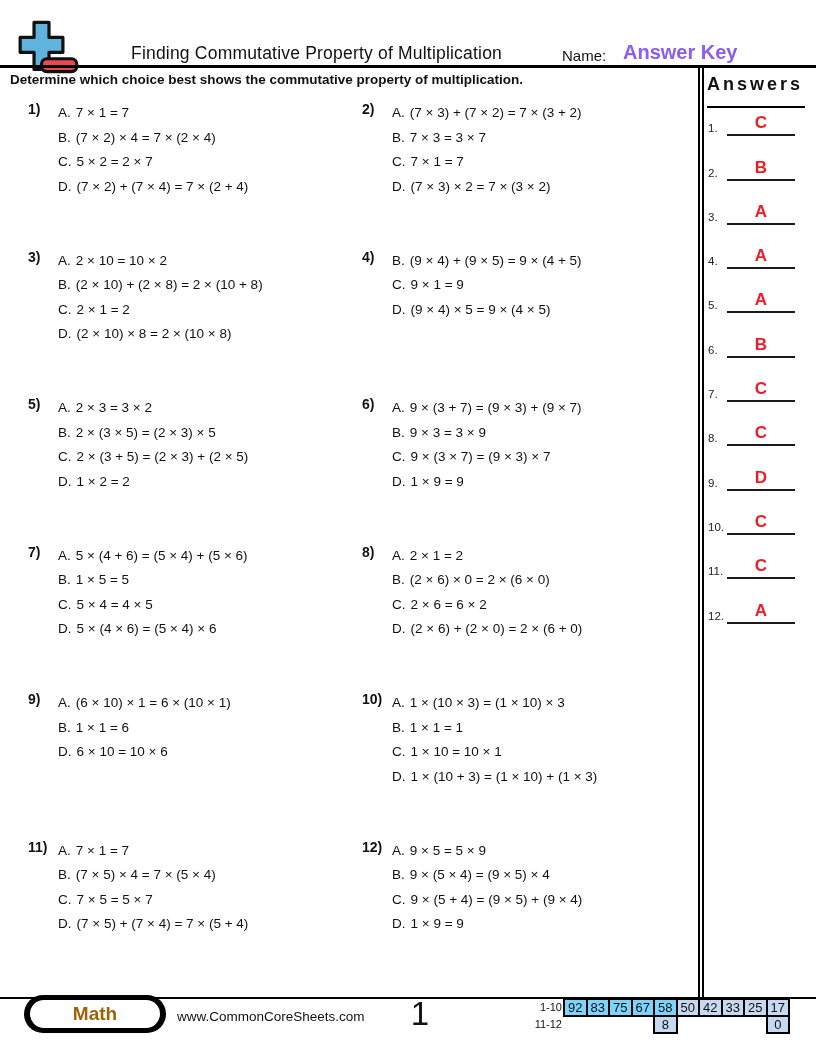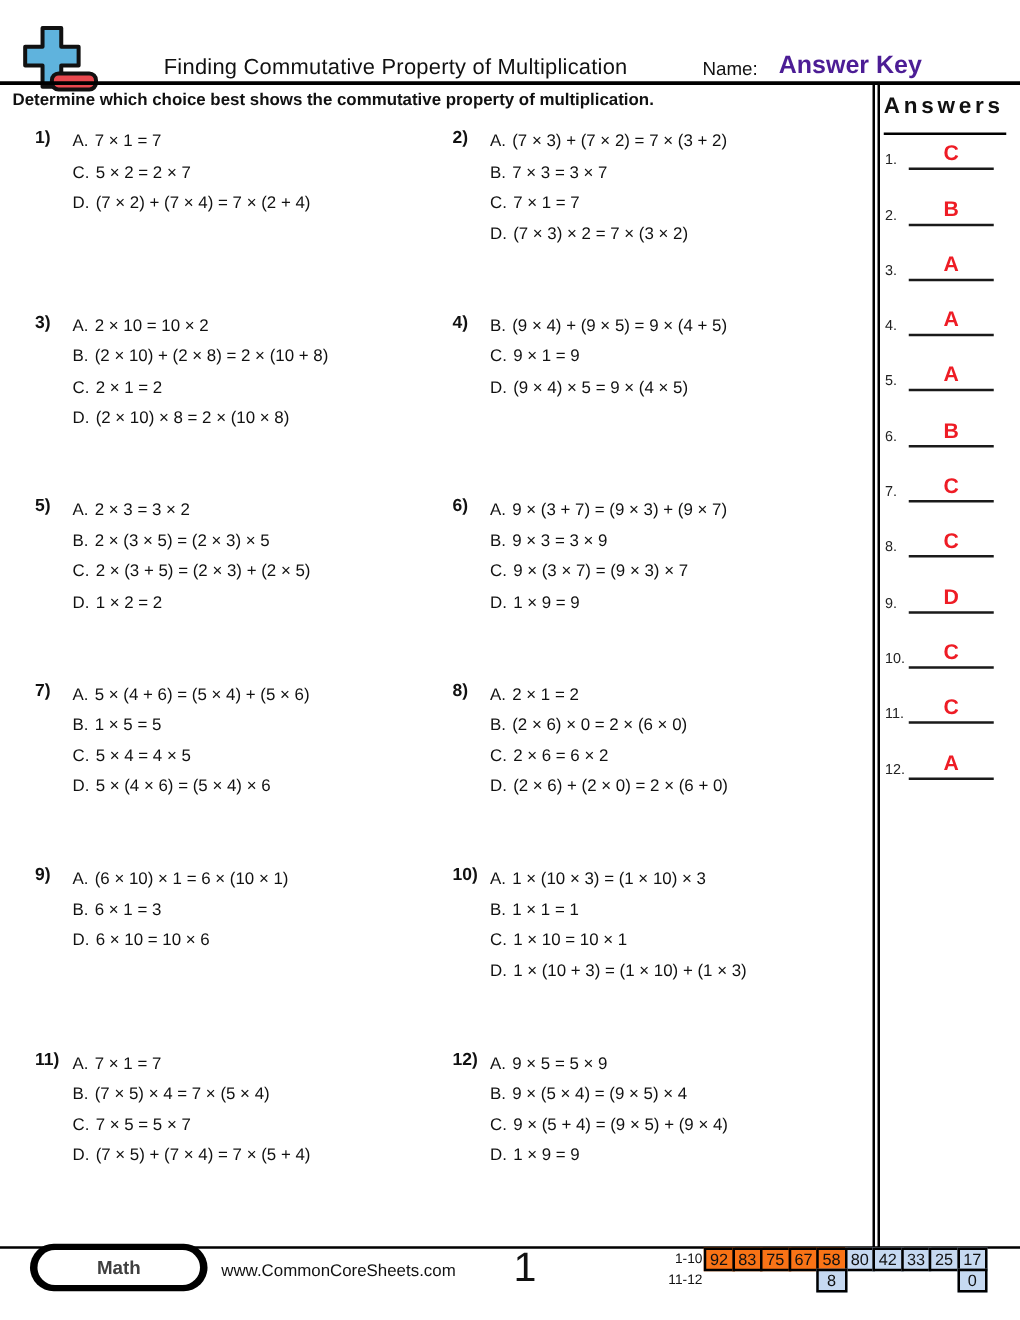--- a/index.html
+++ b/index.html
@@ -6,21 +6,21 @@
   html,body { background:#888; }
   .page {
     position:relative; width:816px; height:1056px; margin:0 auto;
     background:#fff; overflow:hidden;
     font-family:"Liberation Sans", sans-serif; color:#111;
   }
   
   .logo { position:absolute; left:18px; top:20px; }
   .title { position:absolute; left:131px; top:43px; font-size:17.5px; letter-spacing:.2px; }
   .name-label { position:absolute; left:562px; top:47px; font-size:15px; }
-  .name-value { position:absolute; left:623px; top:41px; font-size:20px; font-weight:bold; color:#4c1d95; }
+  .name-value { position:absolute; left:623px; top:41px; font-size:20px; font-weight:bold; color:#8b5cf6; }
   .header-rule { position:absolute; left:0; top:65px; width:816px; height:3px; background:#000; }
   .instruction { position:absolute; left:10px; top:72px; font-size:13.5px; font-weight:bold; }
   
   .vline { position:absolute; left:698px; top:67px; height:931px; width:6px;
            border-left:2px solid #000; border-right:2px solid #000; }
   .answers-title { position:absolute; left:707px; top:74px; font-size:18px; font-weight:bold;
            letter-spacing:3px; border-bottom:2.5px solid #000; padding:0 2px 11px 0; }
   .answers-list { position:absolute; left:703px; top:92px; width:108px; list-style:none; }
   .ai { position:relative; height:44.3px; }
   .ai .n { position:absolute; left:5px; bottom:2px; font-size:11.5px; color:#222; }
@@ -33,29 +33,29 @@
   .q { position:relative; padding-left:30px; }
   .qn { position:absolute; left:0; top:0; font-size:14px; font-weight:bold; }
   .ch { font-size:13.5px; line-height:24.6px; white-space:nowrap; }
   .cl { margin-right:5px; }
   
   .footer-rule { position:absolute; left:0; top:997px; width:816px; height:2px; background:#000; }
   .badge { position:absolute; left:24px; top:995px; width:142px; height:38px;
            background:#000; border-radius:19px; }
   .badge-inner { position:absolute; left:6px; right:6px; top:5px; bottom:5px;
            background:#fff; border-radius:14px; display:flex; align-items:center; justify-content:center;
-           font-size:15px; font-weight:bold; color:#404040; }
+           font-size:19px; font-weight:bold; color:#a16207; }
   .website { position:absolute; left:177px; top:1009px; font-size:13.5px; }
   .page-num { position:absolute; left:398px; top:995px; width:44px; text-align:center; font-size:33px; }
   .score { position:absolute; left:526px; top:998px; }
   .srow { display:flex; height:19px;justify-content:space-between; }
   .srow.r2 { margin-top:-2px; }
   .slabel { width:39px; text-align:right; padding-right:3px; font-size:11px; line-height:19px; }
   .cell { width:24.5px; border:2px solid #000; margin-left:-2px; text-align:center;
-          font-size:13px; line-height:15px; background:#f97316; }
+          font-size:13px; line-height:15px; background:#7dd3fc; }
   .cell:first-of-type { margin-left:0; }
   .srow.r1 .cell:nth-child(n+7) { background:#c6d9f1; }
   .srow.r2 .cell { background:#c6d9f1; }
 </style>
 </head>
 <body>
 
 <div class="page">
 
   <svg class="logo" width="62" height="54" viewBox="0 0 58 50">
@@ -118,20 +118,21 @@
     <li class="ai">
         <span class="n">12.</span>
         <span class="box">A</span>
       </li>
   </ol>
 
   <div class="qgrid">
     <div class="q">
       <span class="qn">1)</span>
       <div class="ch"><span class="cl">A.</span><span>7 × 1 = 7</span></div>
+      <div class="ch"><span class="cl">B.</span><span>(7 × 2) × 4 = 7 × (2 × 4)</span></div>
       <div class="ch"><span class="cl">C.</span><span>5 × 2 = 2 × 7</span></div>
       <div class="ch"><span class="cl">D.</span><span>(7 × 2) + (7 × 4) = 7 × (2 + 4)</span></div>
     </div>
     <div class="q">
       <span class="qn">2)</span>
       <div class="ch"><span class="cl">A.</span><span>(7 × 3) + (7 × 2) = 7 × (3 + 2)</span></div>
       <div class="ch"><span class="cl">B.</span><span>7 × 3 = 3 × 7</span></div>
       <div class="ch"><span class="cl">C.</span><span>7 × 1 = 7</span></div>
       <div class="ch"><span class="cl">D.</span><span>(7 × 3) × 2 = 7 × (3 × 2)</span></div>
     </div>
@@ -172,21 +173,21 @@
     <div class="q">
       <span class="qn">8)</span>
       <div class="ch"><span class="cl">A.</span><span>2 × 1 = 2</span></div>
       <div class="ch"><span class="cl">B.</span><span>(2 × 6) × 0 = 2 × (6 × 0)</span></div>
       <div class="ch"><span class="cl">C.</span><span>2 × 6 = 6 × 2</span></div>
       <div class="ch"><span class="cl">D.</span><span>(2 × 6) + (2 × 0) = 2 × (6 + 0)</span></div>
     </div>
     <div class="q">
       <span class="qn">9)</span>
       <div class="ch"><span class="cl">A.</span><span>(6 × 10) × 1 = 6 × (10 × 1)</span></div>
-      <div class="ch"><span class="cl">B.</span><span>6 × 1 = 3</span></div>
+      <div class="ch"><span class="cl">B.</span><span>1 × 1 = 6</span></div>
       <div class="ch"><span class="cl">D.</span><span>6 × 10 = 10 × 6</span></div>
     </div>
     <div class="q">
       <span class="qn">10)</span>
       <div class="ch"><span class="cl">A.</span><span>1 × (10 × 3) = (1 × 10) × 3</span></div>
       <div class="ch"><span class="cl">B.</span><span>1 × 1 = 1</span></div>
       <div class="ch"><span class="cl">C.</span><span>1 × 10 = 10 × 1</span></div>
       <div class="ch"><span class="cl">D.</span><span>1 × (10 + 3) = (1 × 10) + (1 × 3)</span></div>
     </div>
     <div class="q">
@@ -213,21 +214,21 @@
   <div class="page-num">1</div>
 
   <div class="score">
     <div class="srow r1">
       <span class="slabel">1-10</span>
       <span class="cell">92</span>
       <span class="cell">83</span>
       <span class="cell">75</span>
       <span class="cell">67</span>
       <span class="cell">58</span>
-      <span class="cell">80</span>
+      <span class="cell">50</span>
       <span class="cell">42</span>
       <span class="cell">33</span>
       <span class="cell">25</span>
       <span class="cell">17</span>
     </div>
     <div class="srow r2">
       <span class="slabel">11-12</span>
       <span class="cell">8</span>
       <span class="cell">0</span>
     </div>

